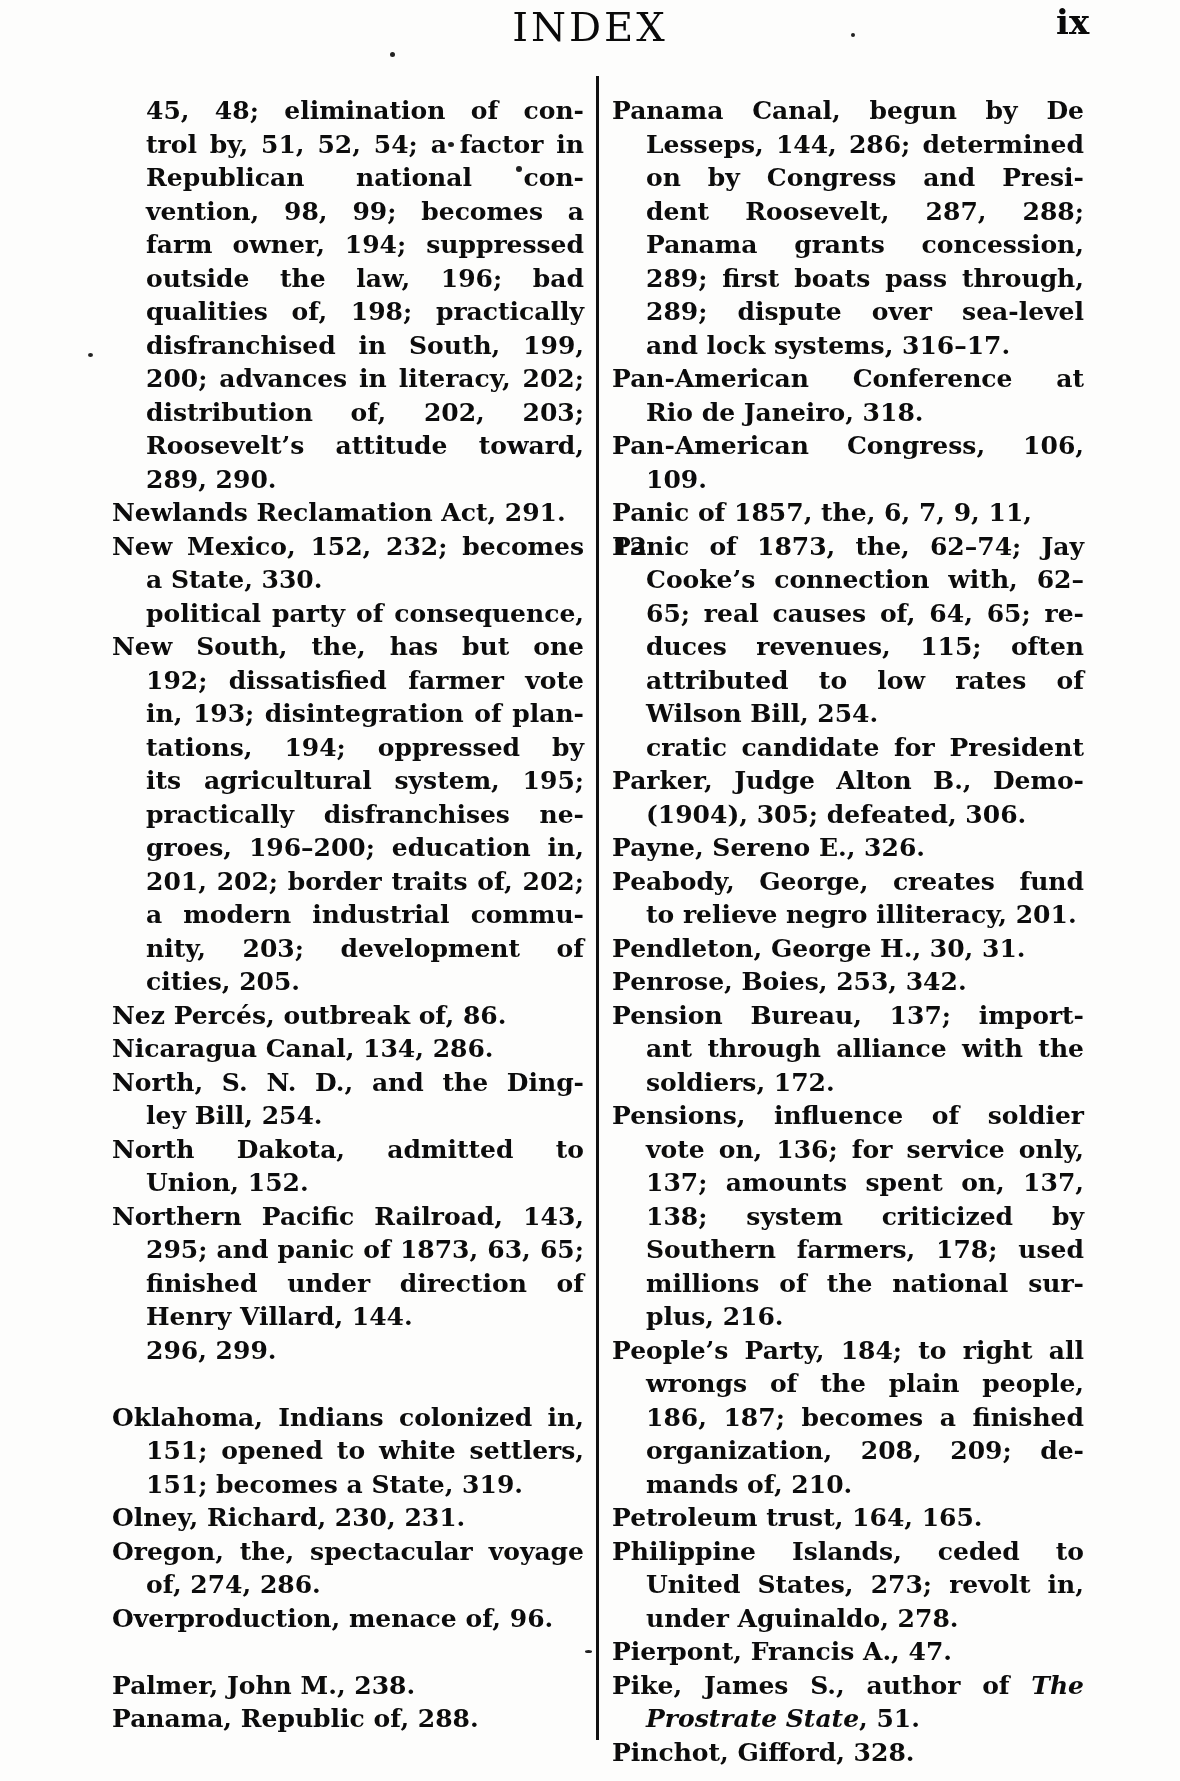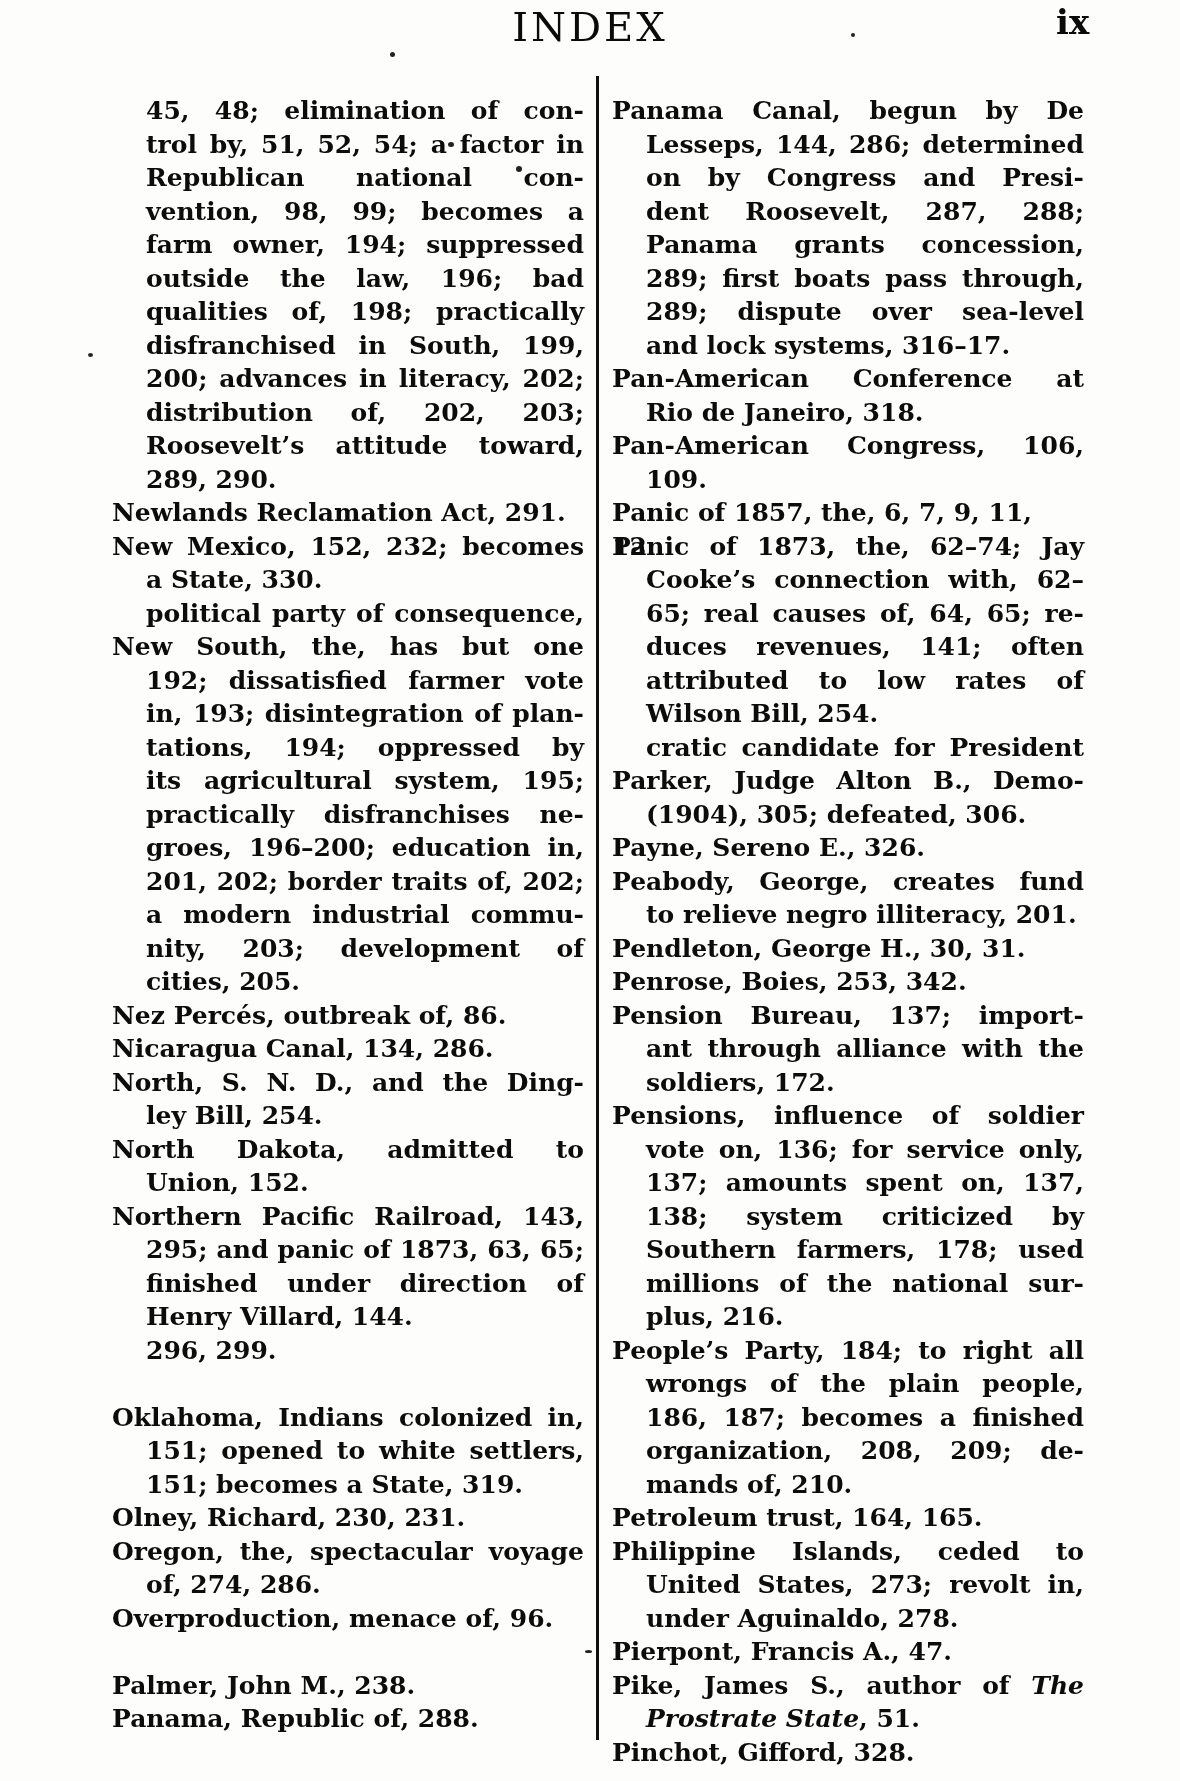--- a/index.html
+++ b/index.html
@@ -152,21 +152,21 @@
         <div class="ln just">Pan-American Congress, 106,</div>
         <div class="ln ind">109.</div>
       </div>
       <div class="entry">
         <div class="ln">Panic of 1857, the, 6, 7, 9, 11, 12.</div>
       </div>
       <div class="entry">
         <div class="ln just">Panic of 1873, the, 62–74; Jay</div>
         <div class="ln ind just">Cooke’s connection with, 62–</div>
         <div class="ln ind just">65; real causes of, 64, 65; re-</div>
-        <div class="ln ind just">duces revenues, 141; often</div>
+        <div class="ln ind just">duces revenues, 115; often</div>
         <div class="ln ind just">attributed to low rates of</div>
         <div class="ln ind">Wilson Bill, 254.</div>
       </div>
       <div class="entry">
         <div class="ln ind just">cratic candidate for President</div>
         <div class="ln just">Parker, Judge Alton B., Demo-</div>
         <div class="ln ind">(1904), 305; defeated, 306.</div>
       </div>
       <div class="entry">
         <div class="ln">Payne, Sereno E., 326.</div>

